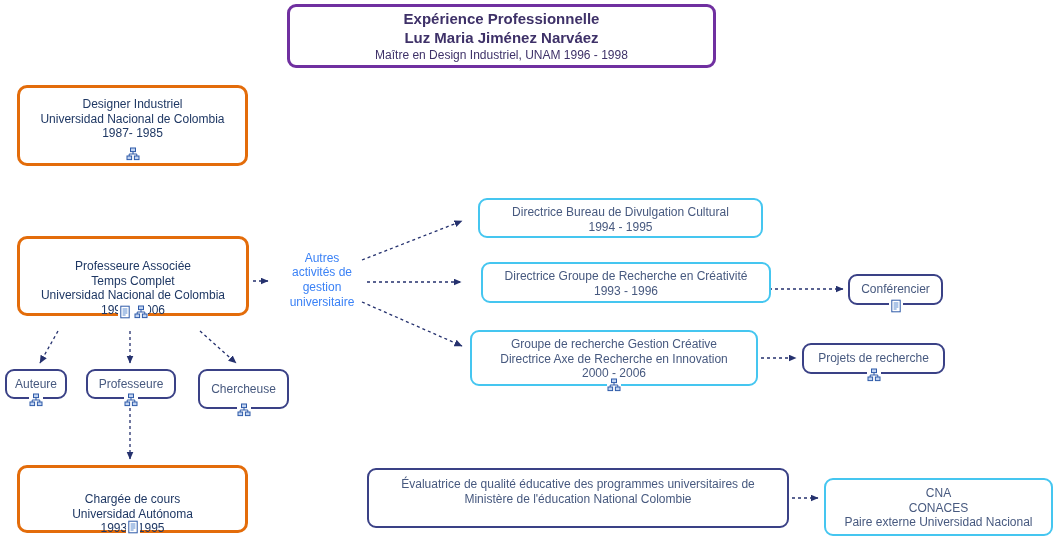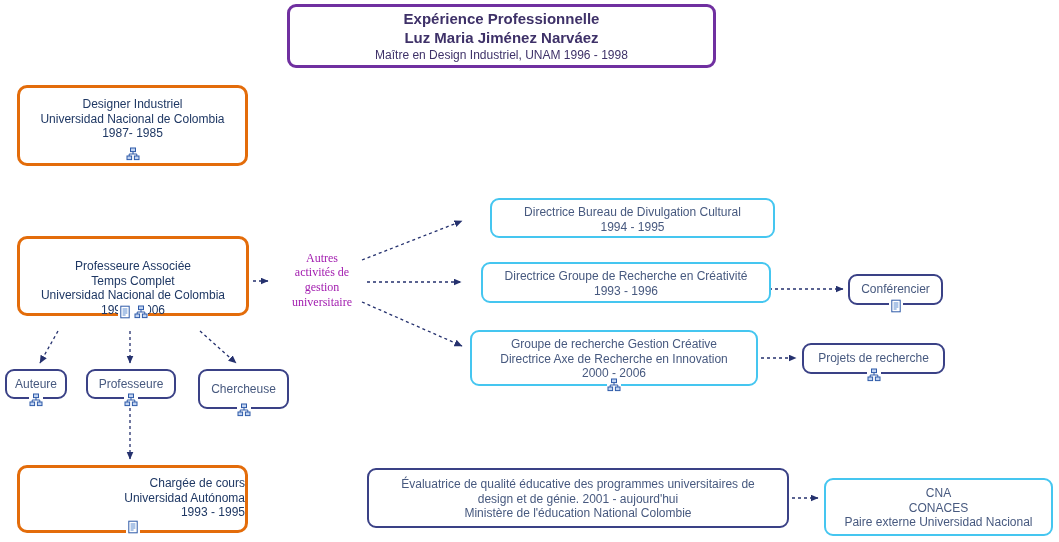--- a/index.html
+++ b/index.html
@@ -12,21 +12,21 @@
   .node{
     position:absolute;background:#fff;z-index:2;
     display:flex;flex-direction:column;align-items:center;text-align:center;
     box-sizing:border-box;
   }
   .node .ln{font-size:12px;line-height:14.6px;white-space:nowrap;}
   .orange{border:3px solid #E36C0A;border-radius:10px;color:#1F3864;}
   .purple{border:3px solid #7030A0;border-radius:9px;color:#3E3168;}
   .cyan{border:2px solid #45C6F0;border-radius:9px;color:#47597F;}
   .navy{border:2px solid #3A4186;border-radius:9px;color:#47597F;}
-  .plain{border:none;background:transparent;color:#a21caf;font-family:Liberation Serif, serif;}
+  .plain{border:none;background:transparent;color:#3b82f6;}
   .vcenter{justify-content:center;}
   .title-main{font-size:15px;font-weight:bold;line-height:19px;white-space:nowrap;}
   .title-sub{font-size:12px;line-height:16px;white-space:nowrap;}
   .icon,.icon-pair{position:absolute;left:50%;transform:translateX(-50%);background:#fff;line-height:0;}
   .icon-pair{display:flex;gap:2px;}
   .iconwrap{line-height:0;background:#fff;}
   .defs-holder{position:absolute;width:0;height:0;overflow:hidden;}
 </style>
 </head>
 <body>
@@ -97,21 +97,21 @@
   </span>
 </div>
 
 <div class="node plain vcenter" style="left:278px;top:248px;width:88px;height:64px;">
   <div class="ln">Autres</div>
   <div class="ln">activités de</div>
   <div class="ln">gestion</div>
   <div class="ln">universitaire</div>
 </div>
 
-<div class="node cyan" style="left:490px;top:198px;width:285px;height:40px;padding-top:5px;">
+<div class="node cyan" style="left:478px;top:198px;width:285px;height:40px;padding-top:5px;">
   <div class="ln">Directrice Bureau de Divulgation Cultural</div>
   <div class="ln">1994 - 1995</div>
 </div>
 
 <div class="node cyan" style="left:470px;top:262px;width:290px;height:41px;padding-top:5px;margin-left:11px;">
   <div class="ln">Directrice Groupe de Recherche en Créativité</div>
   <div class="ln">1993 - 1996</div>
 </div>
 
 <div class="node cyan" style="left:470px;top:330px;width:288px;height:56px;padding-top:5px;">
@@ -151,32 +151,31 @@
       </svg></span>
 </div>
 
 <div class="node navy vcenter" style="left:198px;top:369px;width:91px;height:40px;">
   <div class="ln">Chercheuse</div>
   <span class="icon" style="bottom:-10px;"><svg width="14" height="14">
         <use href="#sym-org"></use>
       </svg></span>
 </div>
 
-<div class="node orange" style="left:17px;top:465px;width:231px;height:68px;padding-top:8px;align-items:flex-end;">
+<div class="node orange" style="left:17px;top:465px;width:231px;height:68px;padding-top:24px;">
   <div class="ln">Chargée de cours</div>
   <div class="ln">Universidad Autónoma</div>
   <div class="ln">1993 - 1995</div>
   <span class="icon" style="bottom:-4px;"><svg width="14" height="14">
         <use href="#sym-doc"></use>
       </svg></span>
 </div>
 
 <div class="node navy" style="left:367px;top:468px;width:422px;height:60px;padding-top:7px;">
   <div class="ln">Évaluatrice de qualité éducative des programmes universitaires de</div>
-  <div class="ln">design et de génie. 2001 - aujourd'hui</div>
   <div class="ln">Ministère de l'éducation National Colombie</div>
 </div>
 
 <div class="node cyan" style="left:824px;top:478px;width:229px;height:58px;padding-top:6px;">
   <div class="ln">CNA</div>
   <div class="ln">CONACES</div>
   <div class="ln">Paire externe Universidad Nacional</div>
 </div>
 
 </body></html>

